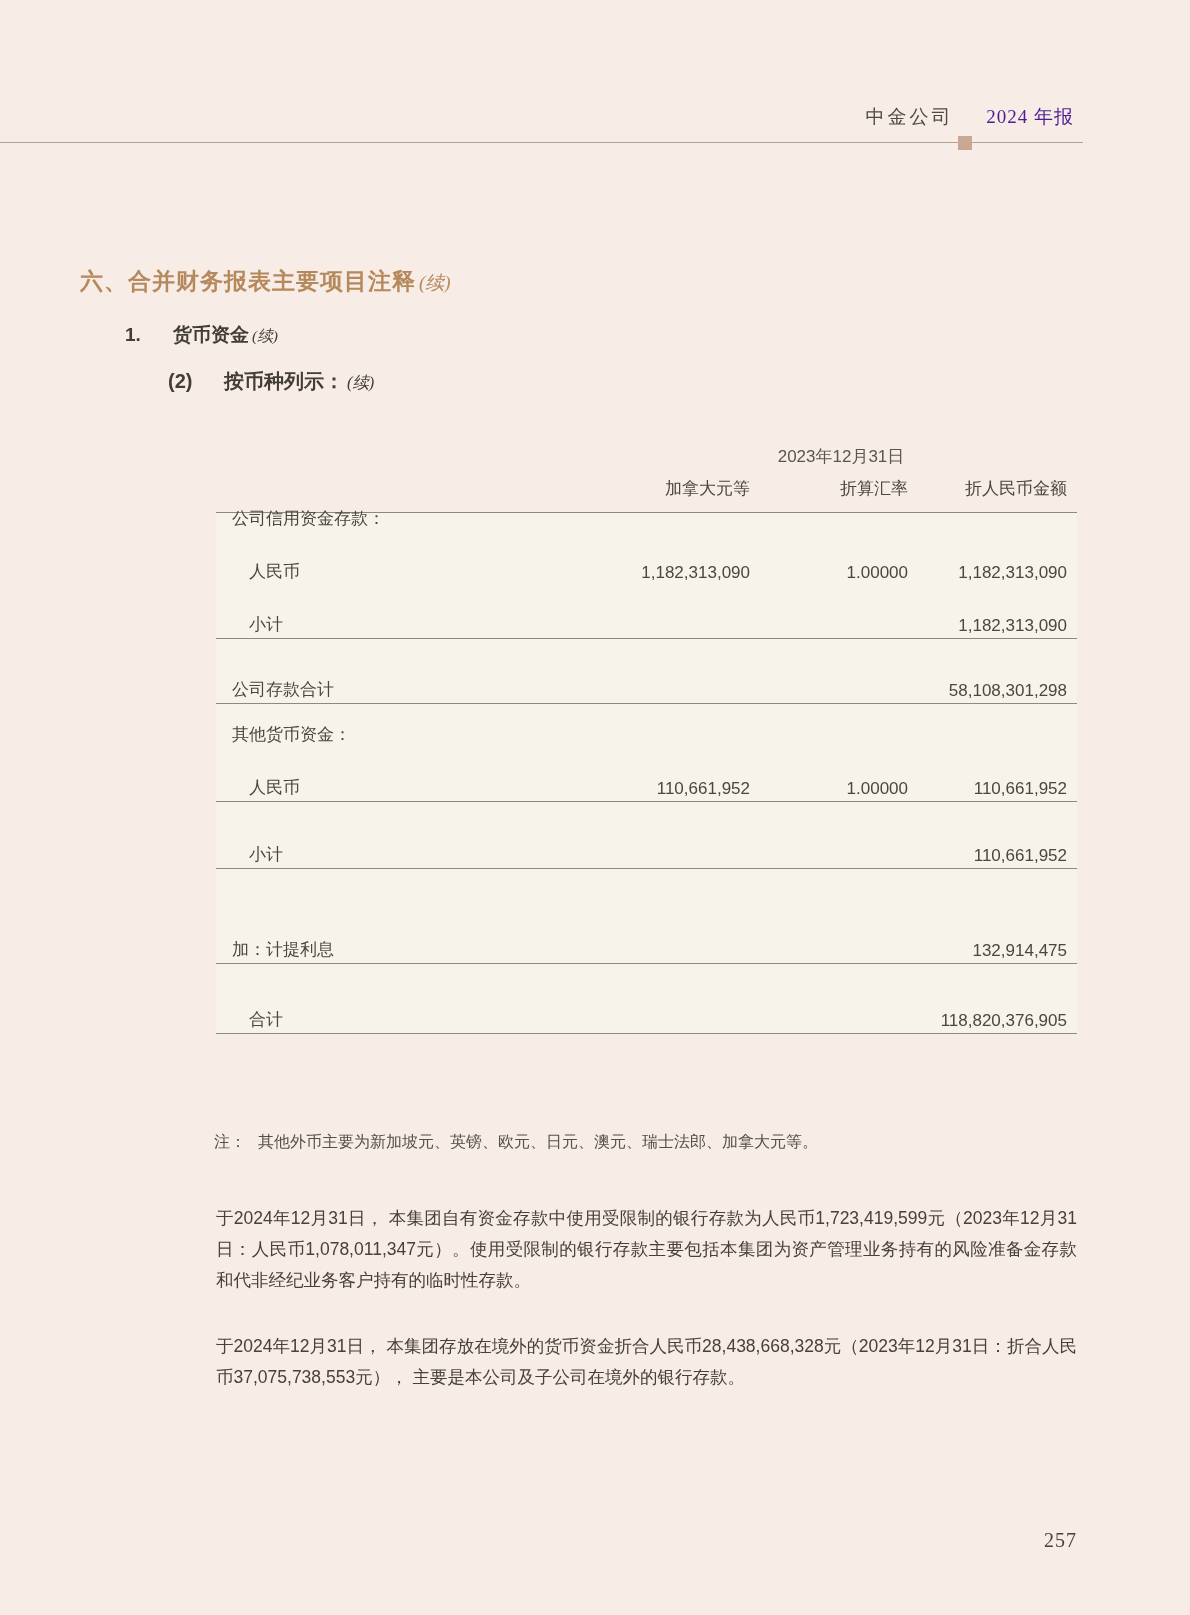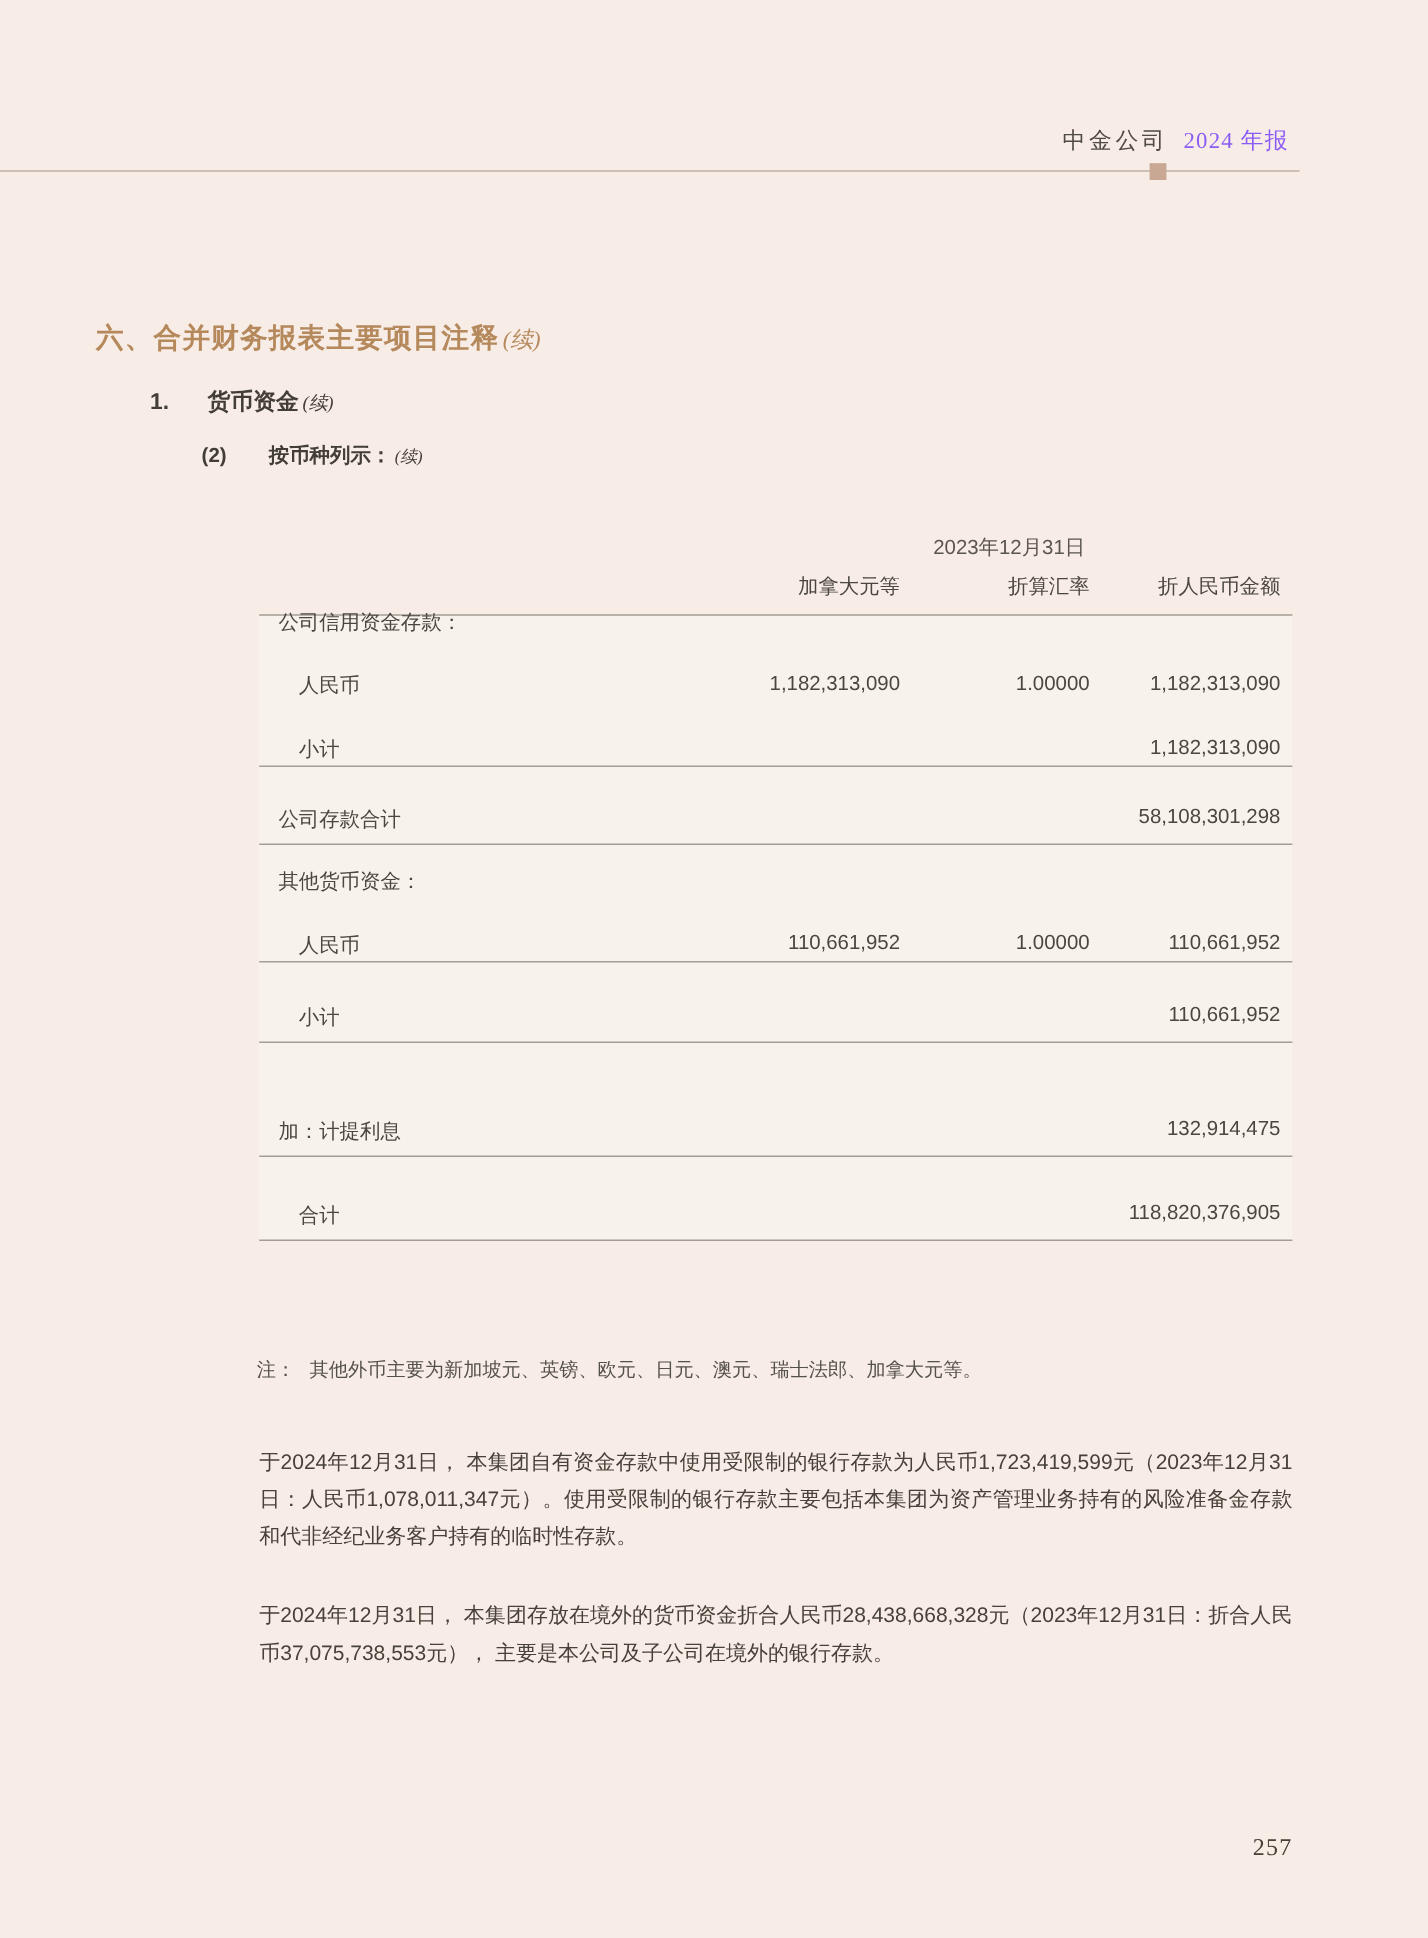--- a/index.html
+++ b/index.html
@@ -11,21 +11,21 @@
     color:#44403b;
     overflow:hidden;
   }
   
   .hdr {
     position:absolute; top:104px; right:116px;
     font-family:"Liberation Serif", serif;
     font-size:19px; white-space:nowrap;
   }
   .hdr-co { color:#504a44; letter-spacing:3px; }
-  .hdr-rep { color:#8b5cf6; margin-left:8px; letter-spacing:1px; }
+  .hdr-rep { color:#4c1d95; margin-left:28px; letter-spacing:1px; }
   .hdr-rule {
     position:absolute; left:0; top:142px;
     width:1083px; height:1px; background:#b3a294;
   }
   .hdr-sq {
     position:absolute; left:958px; top:136px;
     width:14px; height:14px; background:#c8a793;
   }
   
   .h1 {
@@ -37,21 +37,21 @@
     font-style:italic; font-weight:normal;
     font-size:0.82em; margin-left:3px; letter-spacing:0;
   }
   .h2 {
     position:absolute; left:125px; top:322px;
     font-size:19px; font-weight:bold; color:#433d37;
   }
   .h2 .num { display:inline-block; width:48px; }
   .h3 {
     position:absolute; left:168px; top:368px;
-    font-size:17px; font-weight:bold; color:#433d37;
+    font-size:20px; font-weight:bold; color:#433d37;
   }
   .h3 .num { display:inline-block; width:56px; }
   
   .ftable {
     position:absolute; left:216px; top:443px; width:861px;
     font-size:17px;
   }
   .t-period {
     position:absolute; left:475px; top:2px; width:300px;
     text-align:center; color:#5b554f;
@@ -64,21 +64,21 @@
     position:absolute; left:0; top:69px; width:100%;
     background:#f7f3eb;
     border-top:1px solid #8f8880;
   }
   .band {
     box-sizing:border-box;
     border-bottom:1px solid #8f8880;
     display:flex; flex-direction:column; justify-content:flex-end;
     padding-bottom:2px;
   }
-  .trow { display:flex; align-items:flex-start; height:30px;margin-top:30px; }
+  .trow { display:flex; align-items:flex-end; height:30px;margin-top:30px; }
   .tlabel { flex:1; color:#4b4640; white-space:nowrap; }
   .ind0 { padding-left:16px; }
   .ind1 { padding-left:33px; }
   .tc { text-align:right; color:#4b4640; white-space:nowrap; }
   .sp  { flex:1; }
   .c1 { width:180px; }
   .c2 { width:158px; }
   .c3 { width:169px; padding-right:10px; box-sizing:border-box; }
   
   .note {

